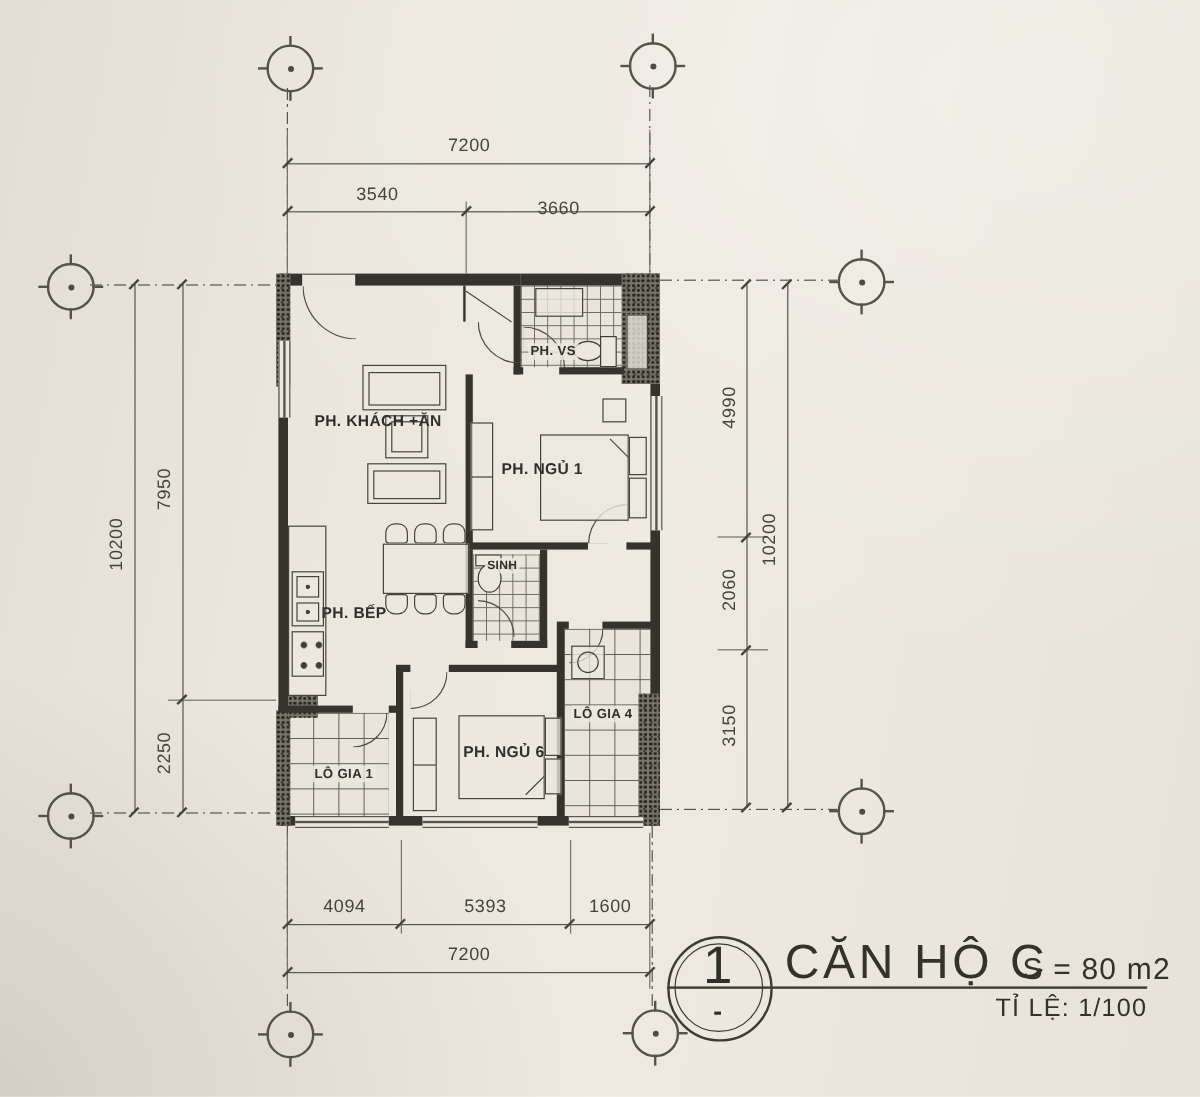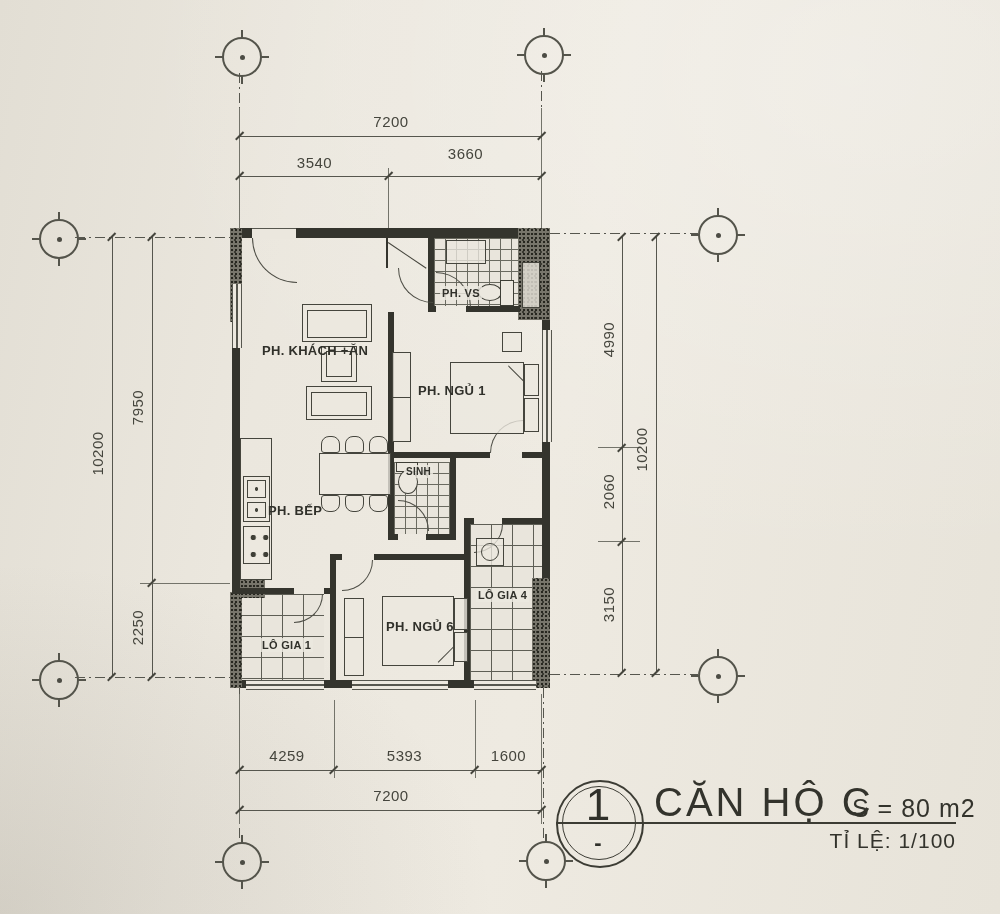--- a/index.html
+++ b/index.html
@@ -142,21 +142,21 @@
     <div class="ext" style="left:239px;top:108px;width:1px;height:120px"></div>
     <div class="ext" style="left:541px;top:108px;width:1px;height:120px"></div>
     <div class="ext" style="left:388px;top:168px;width:1px;height:60px"></div>
     <i class="tick" style="left:234px;top:135px"></i>
     <i class="tick" style="left:536px;top:135px"></i>
     <i class="tick" style="left:234px;top:175px"></i>
     <i class="tick" style="left:383px;top:175px"></i>
     <i class="tick" style="left:536px;top:175px"></i>
     <span class="dimtxt" style="left:240px;top:114px;width:302px">7200</span>
     <span class="dimtxt" style="left:240px;top:155px;width:149px">3540</span>
-    <span class="dimtxt" style="left:389px;top:146px;width:153px">3660</span>
+    <span class="dimtxt" style="left:389px;top:166px;width:153px">3660</span>
   </div>
 
   <div>
     <div class="ln" style="left:112px;top:237px;width:1.3px;height:440px"></div>
     <div class="ln" style="left:152px;top:237px;width:1.3px;height:440px"></div>
     <div class="ext" style="left:140px;top:583px;width:90px;height:1px"></div>
     <i class="tick" style="left:106px;top:236px"></i>
     <i class="tick" style="left:106px;top:676px"></i>
     <i class="tick" style="left:146px;top:236px"></i>
     <i class="tick" style="left:146px;top:582px"></i>
@@ -189,21 +189,21 @@
     <div class="ext" style="left:239px;top:694px;width:1px;height:130px"></div>
     <div class="ext" style="left:541px;top:694px;width:1px;height:130px"></div>
     <div class="ext" style="left:334px;top:700px;width:1px;height:78px"></div>
     <div class="ext" style="left:475px;top:700px;width:1px;height:78px"></div>
     <i class="tick" style="left:234px;top:769px"></i>
     <i class="tick" style="left:328px;top:769px"></i>
     <i class="tick" style="left:469px;top:769px"></i>
     <i class="tick" style="left:536px;top:769px"></i>
     <i class="tick" style="left:234px;top:809px"></i>
     <i class="tick" style="left:536px;top:809px"></i>
-    <span class="dimtxt" style="left:240px;top:748px;width:94px">4259</span>
+    <span class="dimtxt" style="left:240px;top:748px;width:94px">4094</span>
     <span class="dimtxt" style="left:334px;top:748px;width:141px">5393</span>
     <span class="dimtxt" style="left:475px;top:748px;width:67px">1600</span>
     <span class="dimtxt" style="left:240px;top:788px;width:302px">7200</span>
   </div>
 
   <div>
 
     <div class="tile-s" style="left:434px;top:238px;width:84px;height:68px"></div>
     <div class="tile-s" style="left:394px;top:462px;width:56px;height:72px"></div>
     <div class="tile-l" style="left:240px;top:594px;width:84px;height:86px"></div>

